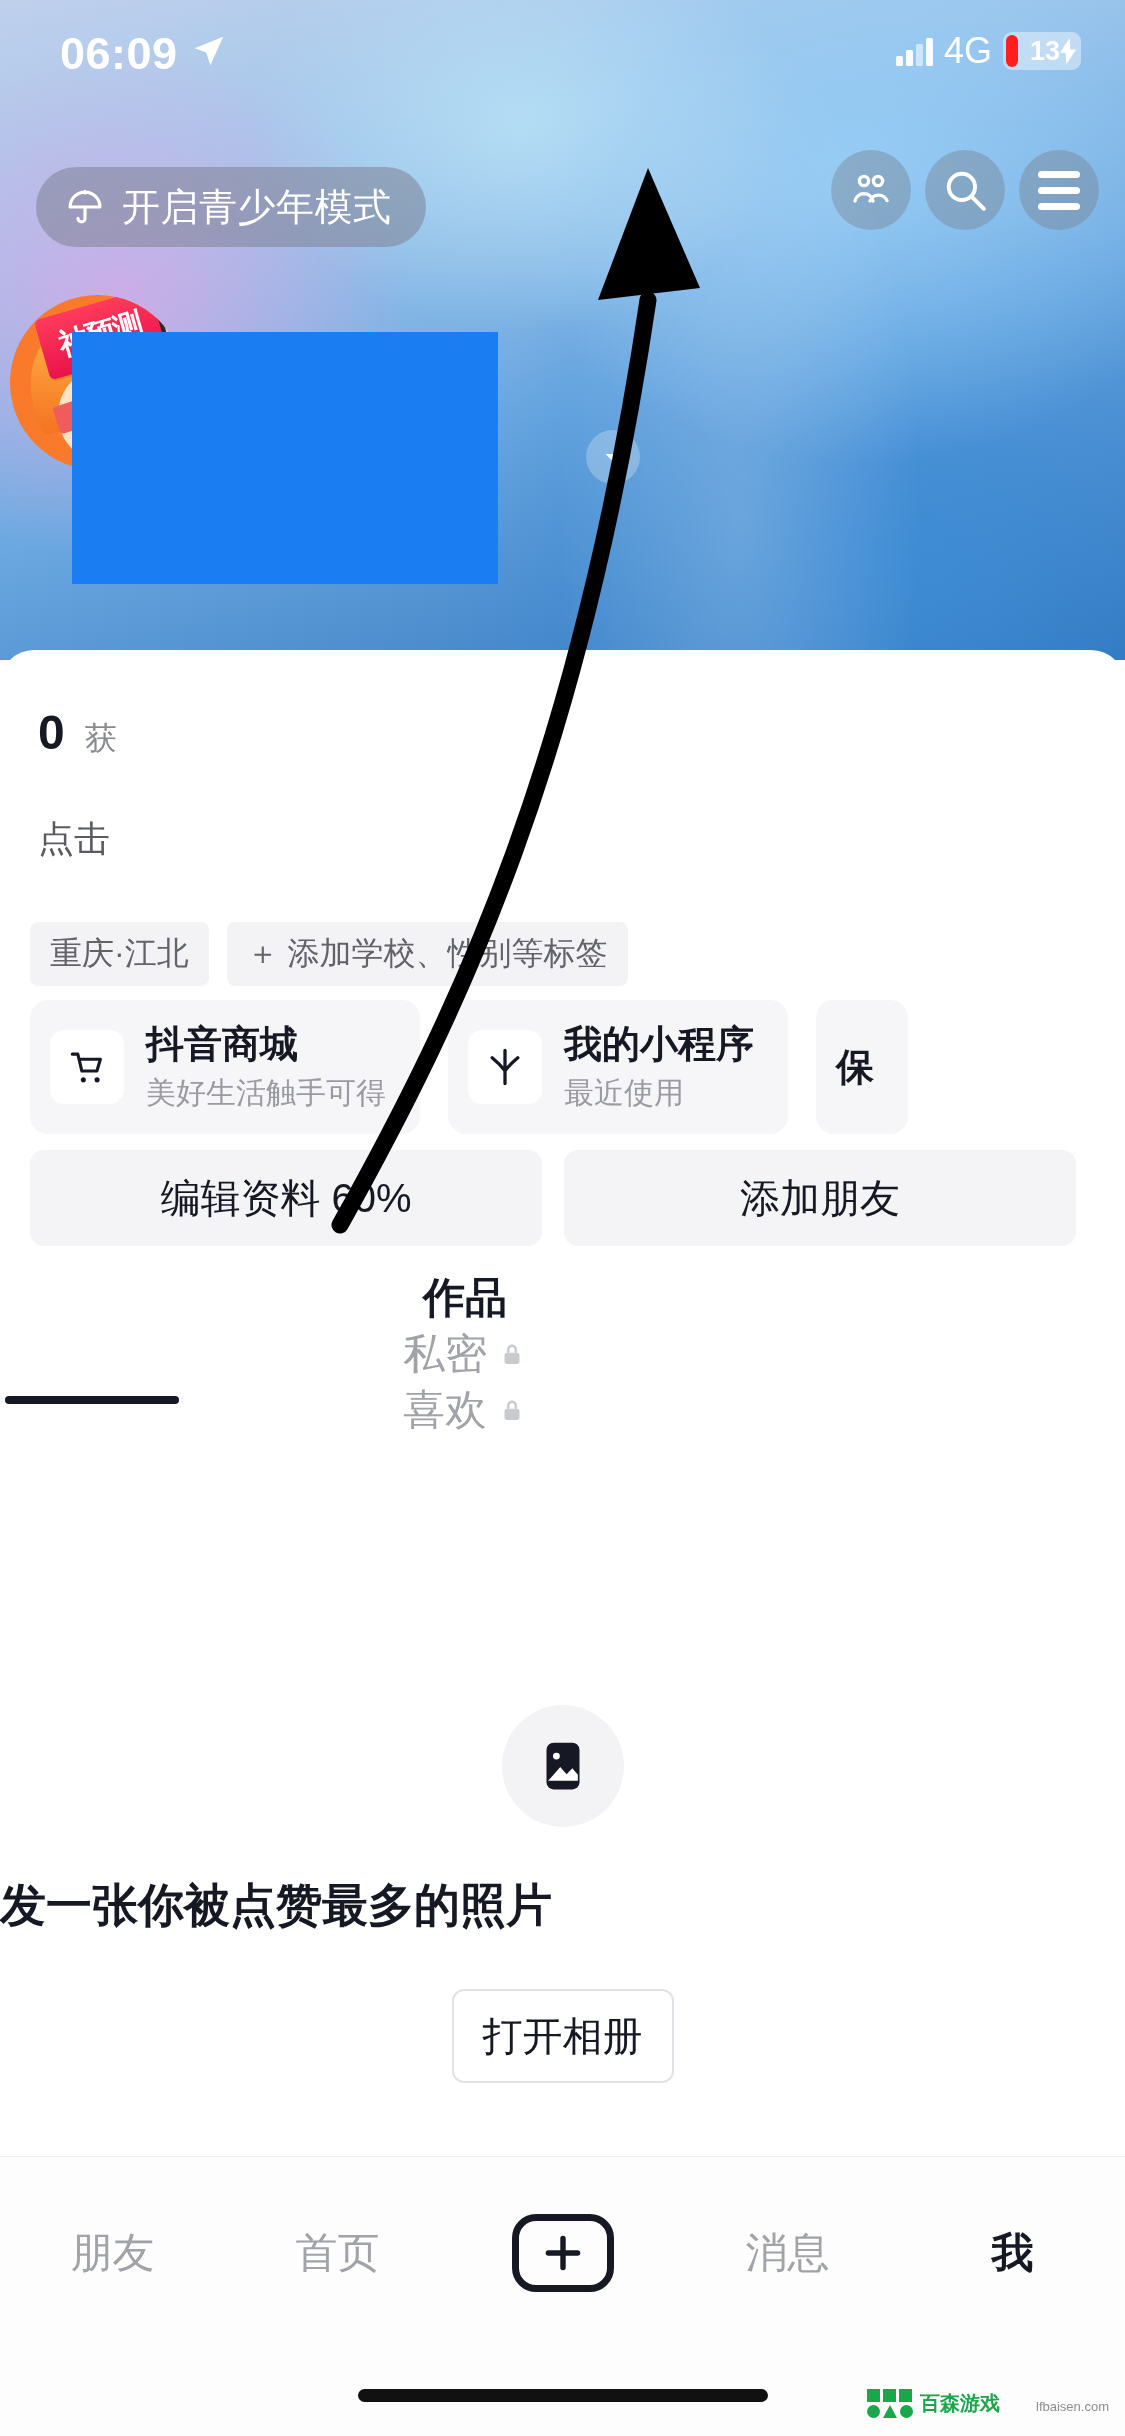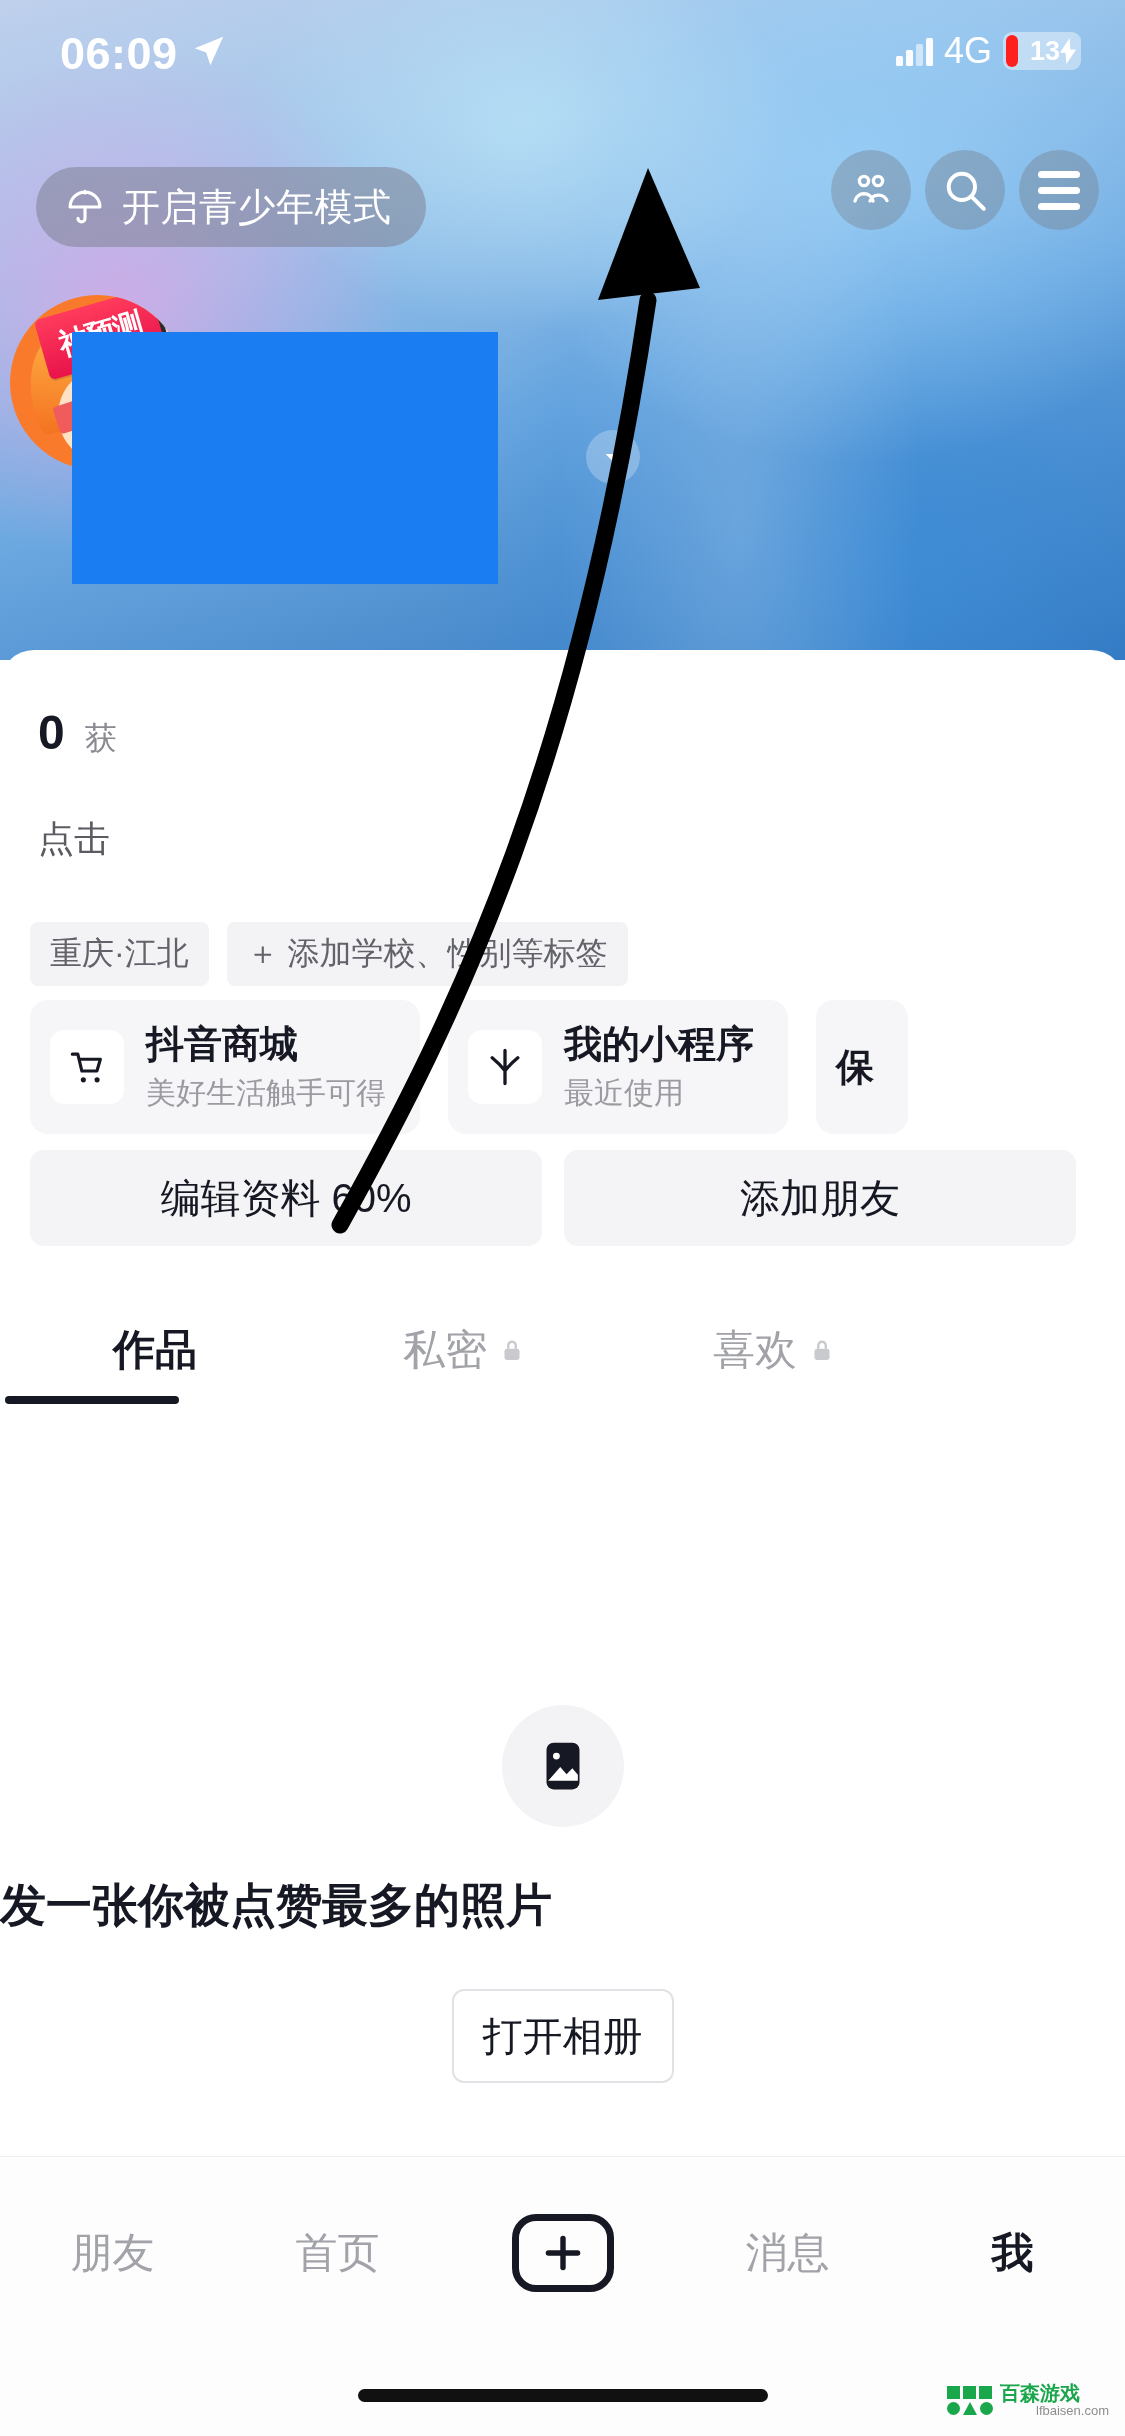--- a/index.html
+++ b/index.html
@@ -162,22 +162,22 @@
   
   .actions { position:absolute; left:30px; top:500px; display:flex; gap:22px; }
   .act-btn {
     width:512px; height:96px; background:#f4f4f6; border-radius:14px;
     display:flex; align-items:center; justify-content:center;
     font-size:40px; font-weight:500; color:#161823;
   }
 
   
   .tabs {
-    position:absolute; left:0; top:640px; width:930px; height:120px;
-    display:flex; align-items:center;
+    position:absolute; left:0; top:620px; width:930px; height:120px;
+    display:flex; align-items:center;flex-direction:column;
   }
   .tab {
     flex:1; display:flex; align-items:center; justify-content:center; gap:10px;
     font-size:42px; color:#a2a3a9; font-weight:400;
   }
   .tab.active { color:#161823; font-weight:700; }
   .tab-underline {
     position:absolute; left:5px; top:746px; width:174px; height:8px;
     background:#161823; border-radius:5px;
   }
@@ -220,21 +220,21 @@
 
   
   .redact {
     position:absolute; left:72px; top:332px; width:426px; height:252px;
     background:#1a7ef2;
   }
   .arrow-svg { position:absolute; left:0; top:0; width:1125px; height:2436px; pointer-events:none; }
   .wm { position:absolute; right:16px; bottom:18px; display:flex; align-items:center; gap:7px; }
   .wm-logo { display:flex; flex-direction:column; gap:3px; }
   .wm-row { display:flex; gap:3px; align-items:center; }
-  .wm-txt { display:flex; flex-direction:column; line-height:1.05; }
+  .wm-txt { display:flex; flex-direction:row; line-height:1.05;align-items:flex-end; }
   .wm-t1 { font-size:20px; font-weight:700; color:#1aa64b; }
   .wm-t2 { font-size:13px; color:#8d8d8d;margin-left:36px; }
 </style>
 </head>
 <body>
 
 <div id="phone">
 
   <div class="header">
 

